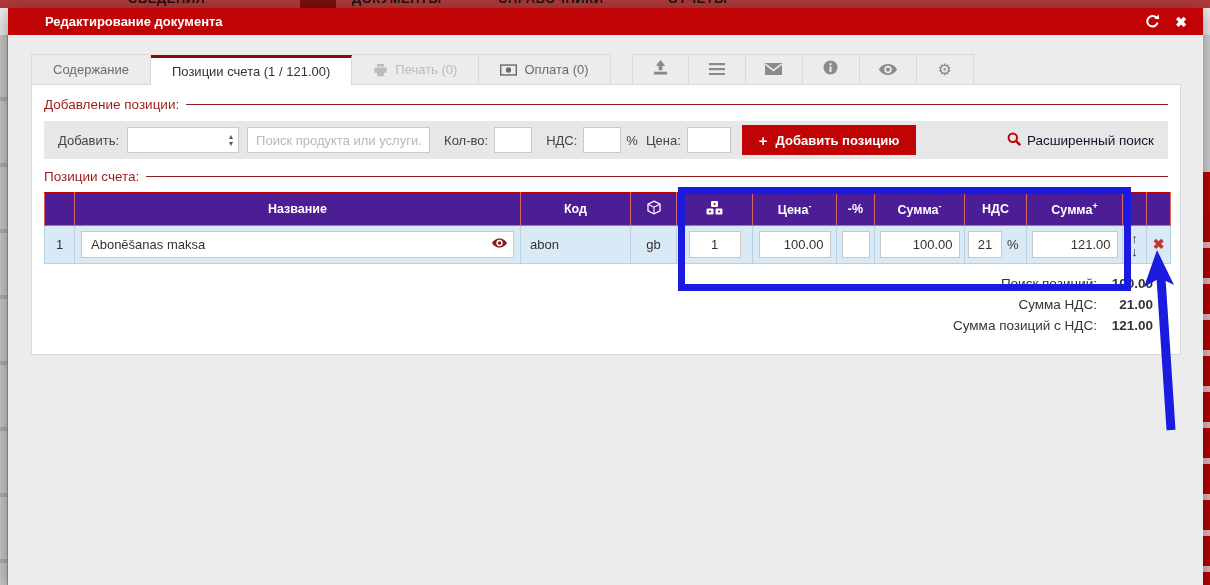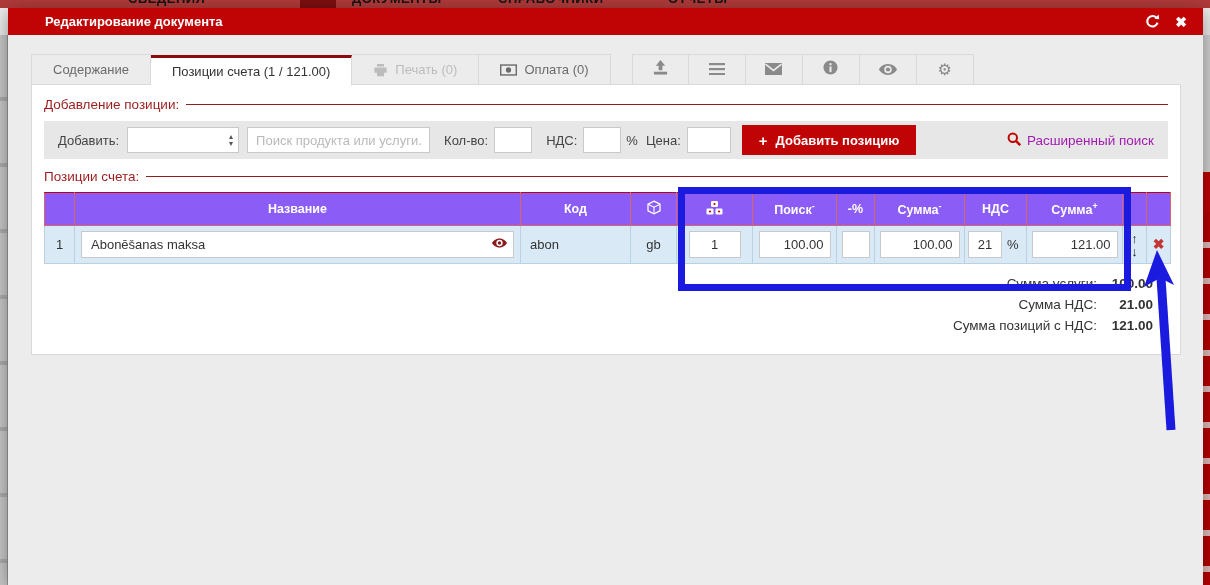--- a/index.html
+++ b/index.html
@@ -57,25 +57,25 @@
   .sel .caret{position:absolute;right:5px;top:5px;display:flex;flex-direction:column;font-size:8px;line-height:7px;color:#555;}
   .searchinput{width:183px;height:26px;margin-left:8px;border:1px solid #c9c9c9;padding:0 8px;font-size:13px;color:#333;box-sizing:border-box;background:#fff;}
   .searchinput::placeholder{color:#b9b9b9;}
   .lbl{margin-left:14px;white-space:nowrap;}
   .numin{height:26px;border:1px solid #c9c9c9;margin-left:6px;box-sizing:border-box;font-size:13px;color:#333;padding:0 5px;background:#fff;}
   .w38{width:38px;} .w44{width:44px;}
   .pct{margin-left:5px;}
   .addbtn{margin-left:11px;height:30px;background:#c00304;color:#fff;border:none;font-weight:bold;font-size:13px;
           padding:0 17px;display:flex;align-items:center;gap:8px;cursor:pointer;font-family:inherit;}
   .addbtn .plus{font-size:15px;line-height:1;font-weight:bold;}
-  .advsearch{margin-left:auto;display:flex;align-items:center;gap:6px;color:#a21caf;font-size:13.5px;cursor:pointer;white-space:nowrap;}
+  .advsearch{margin-left:auto;display:flex;align-items:center;gap:6px;color:#0f172a;font-size:13.5px;cursor:pointer;white-space:nowrap;}
 
   
   table.items{border-collapse:collapse;table-layout:fixed;width:1126px;margin-top:8px;}
-  .items th{background:#8b5cf6;color:#fff;font-size:12.5px;font-weight:bold;height:32px;padding:0;
+  .items th{background:#4c1d95;color:#fff;font-size:12.5px;font-weight:bold;height:32px;padding:0;
             border:1px solid #dd6262;border-top-color:#c00304;text-align:center;}
   .items th sup{font-size:9px;}
   .items td{background:#d9eaf6;border:1px solid #b9d1e1;height:38px;padding:0 3px;font-size:13px;color:#333;box-sizing:border-box;}
   td.rownum{text-align:center;padding:0;}
   .namewrap{position:relative;margin:0 3px;border-radius:7px;}
   .namewrap input{width:100%;height:27px;border:1px solid #c9c9c9;padding:0 26px 0 9px;font-size:13px;color:#333;box-sizing:border-box;background:#fff;}
   .eyebtn{position:absolute;right:7px;top:7px;color:#8b1a1a;cursor:pointer;line-height:0;}
   td.codecell{padding-left:9px;}
   td.unitcell{text-align:center;}
   td.c{text-align:center;}
@@ -284,21 +284,21 @@
                         <rect x="9.5" y="7.5" width="7" height="6" rx="1.2"></rect>
                       </g>
                       <g fill="#c00304">
                         <circle cx="8.5" cy="3" r="1.1"></circle>
                         <circle cx="4" cy="10.5" r="1.1"></circle>
                         <circle cx="13" cy="10.5" r="1.1"></circle>
                       </g>
                     </svg>
                 </span>
               </th>
-              <th><span>Поиск</span><sup>-</sup></th>
+              <th><span>Цена</span><sup>-</sup></th>
               <th>-%</th>
               <th><span>Сумма</span><sup>-</sup></th>
               <th>НДС</th>
               <th><span>Сумма</span><sup>+</sup></th>
               <th></th>
               <th></th>
             </tr>
           </thead>
           <tbody>
             <tr>
@@ -340,21 +340,21 @@
               </td>
               <td class="delcell">
                 <span class="delbtn">✖</span>
               </td>
             </tr>
           </tbody>
         </table>
 
         <div class="totals">
           <div class="totrow">
-            <span>Сумма услуги:</span>
+            <span>Поиск позиций:</span>
             <span class="totval">100.00</span>
           </div>
           <div class="totrow">
             <span>Сумма НДС:</span>
             <span class="totval">21.00</span>
           </div>
           <div class="totrow">
             <span>Сумма позиций с НДС:</span>
             <span class="totval">121.00</span>
           </div>

